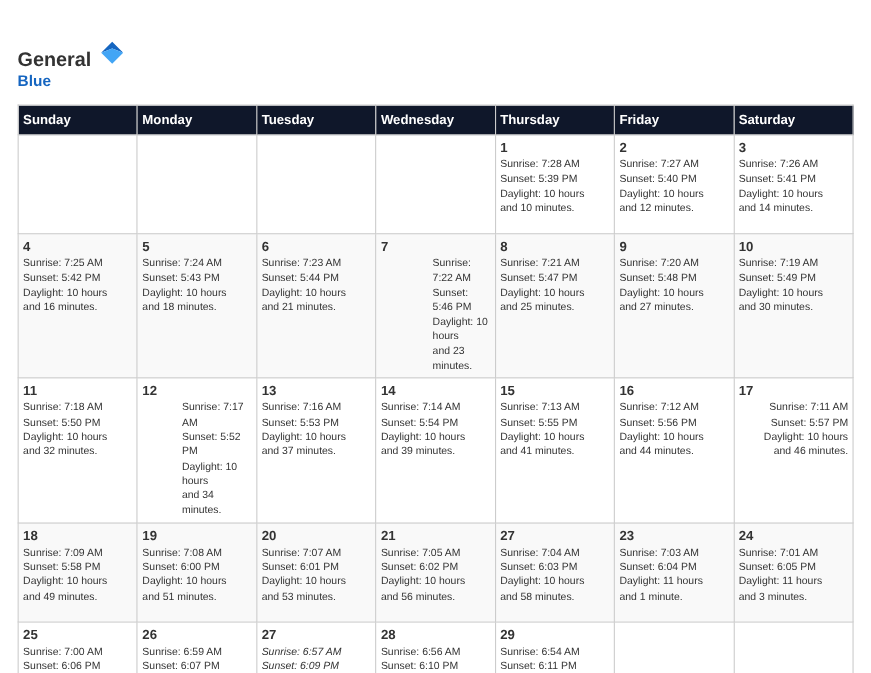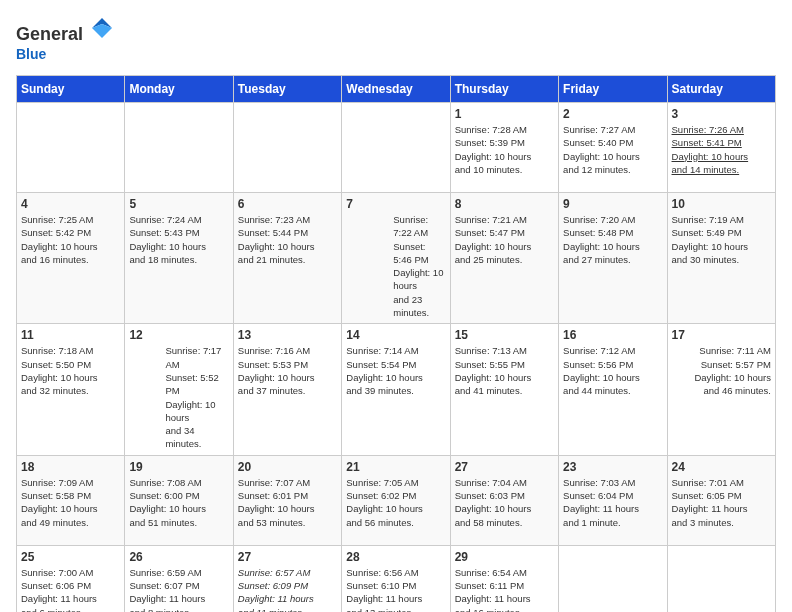--- a/index.html
+++ b/index.html
@@ -12,20 +12,21 @@
     }
     .header {
       display: flex;
       justify-content: space-between;
       align-items: flex-start;
       margin-bottom: 12px;
     }
     .logo {
       display: flex;
       align-items: center;
+      margin-top: 20px;
     }
     .logo-text-general {
       font-size: 18px;
       font-weight: bold;
       color: #333;
     }
     .logo-text-blue {
       font-size: 14px;
       font-weight: bold;
       color: #1565c0;
@@ -46,21 +47,21 @@
     .calendar-subtitle {
       font-size: 16px;
       color: #333;
     }
     table {
       width: 100%;
       border-collapse: collapse;
       table-layout: fixed;
     }
     thead tr th {
-      background-color: #1d4ed8;
+      background-color: #0f172a;
       color: #fff;
       font-size: 12px;
       font-weight: bold;
       padding: 6px 4px;
       text-align: left;
       border: 1px solid #ccc;
     }
     tbody tr td {
       vertical-align: top;
       border: 1px solid #ccc;
@@ -131,21 +132,21 @@
         </td>
         <td>
           <div class="day-number">2</div>
           <div class="day-info" style="white-space: pre-line;">Sunrise: 7:27 AM
 Sunset: 5:40 PM
 Daylight: 10 hours
 and 12 minutes.</div>
         </td>
         <td>
           <div class="day-number">3</div>
-          <div class="day-info" style="white-space: pre-line; text-decoration: underline;">Sunrise: 7:26 AM
+          <div class="day-info" style="white-space: pre-line;">Sunrise: 7:26 AM
 Sunset: 5:41 PM
 Daylight: 10 hours
 and 14 minutes.</div>
         </td>
       </tr>
       <tr>
         <td>
           <div class="day-number">4</div>
           <div class="day-info" style="white-space: pre-line;">Sunrise: 7:25 AM
 Sunset: 5:42 PM

